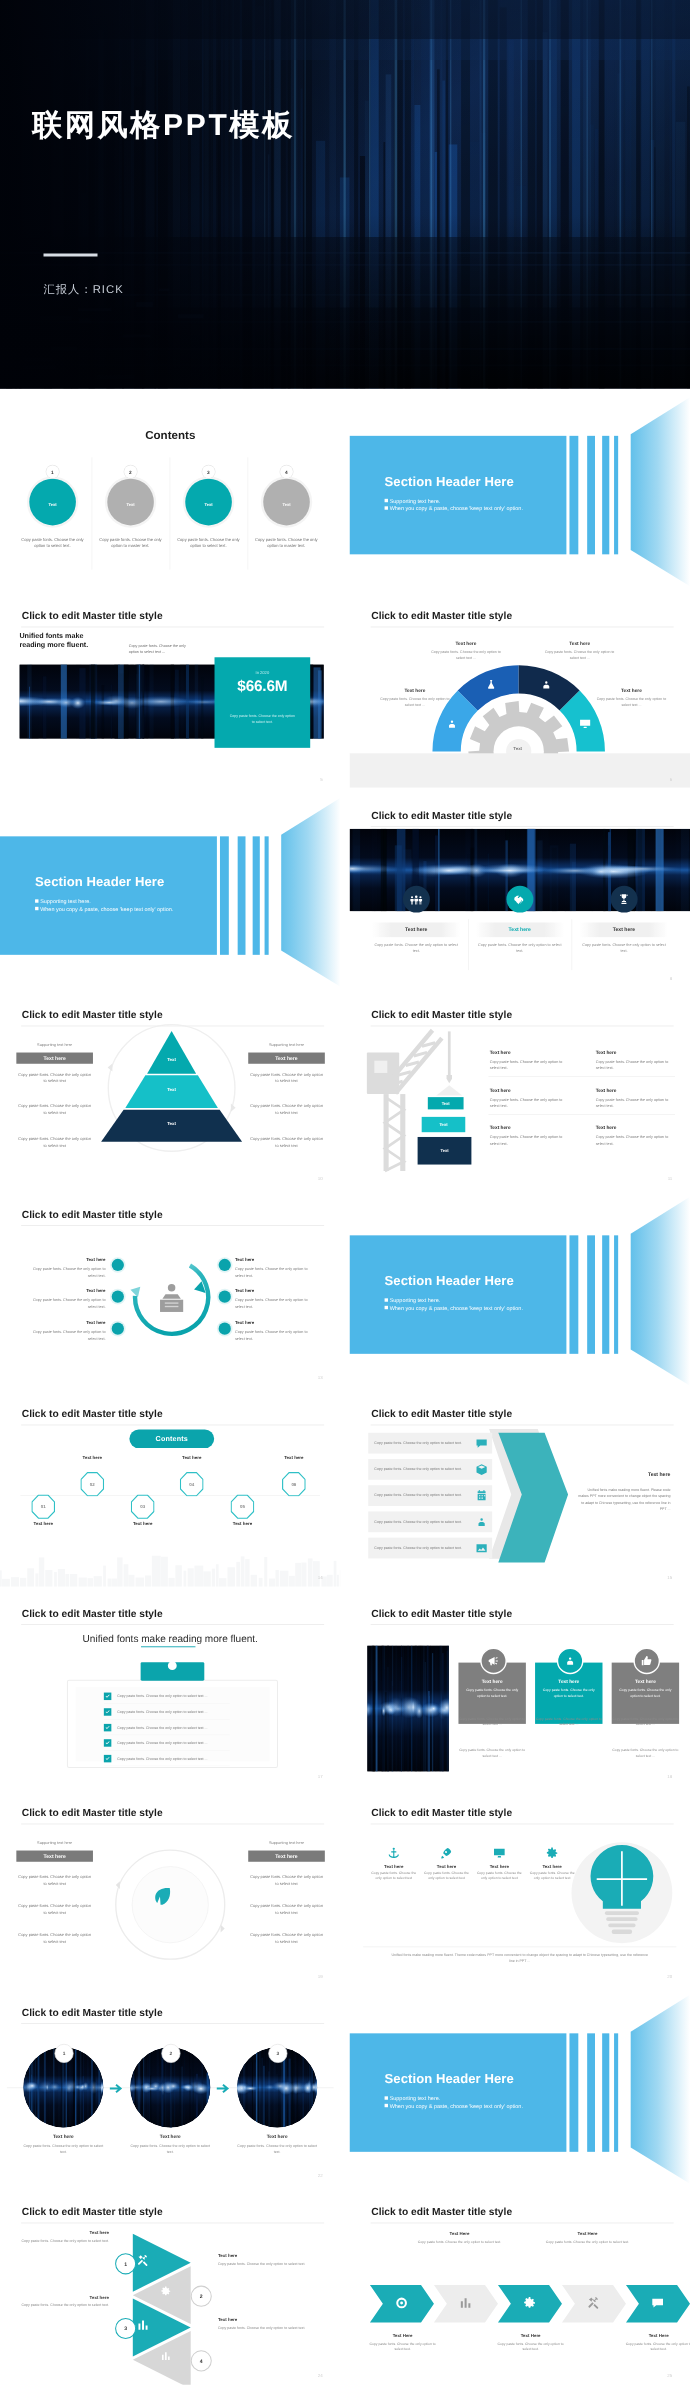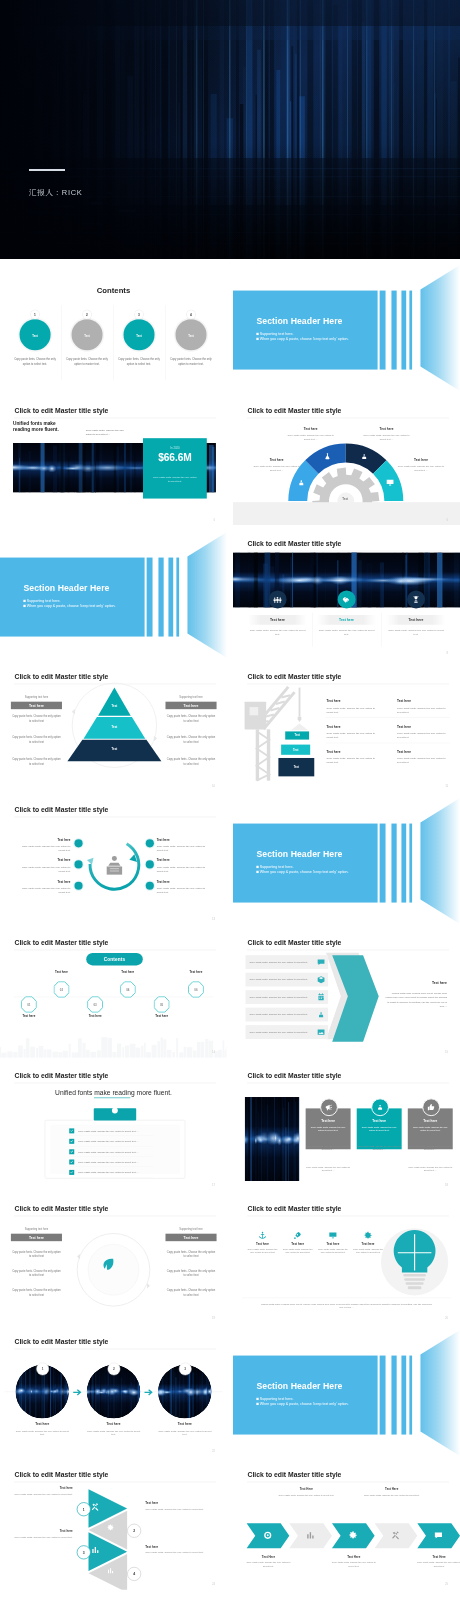--- a/index.html
+++ b/index.html
@@ -355,20 +355,21 @@
 <rect x="16.1" y="238.6" width="18.47" height="2.7" fill="#16345f" opacity="0.23"></rect>
 <rect x="52.1" y="205.5" width="22.20" height="1.9" fill="#16345f" opacity="0.34"></rect>
 <rect x="118.7" y="209.5" width="16.97" height="2.7" fill="#16345f" opacity="0.40"></rect>
 <rect x="52.5" y="212.2" width="7.94" height="3.0" fill="#16345f" opacity="0.20"></rect>
 </g>
     <rect x="0" y="0" width="460" height="259" fill="url(#cvglow)" opacity="0.35"></rect>
     <rect x="0" y="0" width="460" height="259" fill="url(#cvvig)"></rect>
     <rect x="0" y="0" width="460" height="259" fill="url(#cvleft)"></rect>
   </svg>
   <div class="cover-title">
+    <div class="t2">联网风格PPT模板</div>
   </div>
   <div class="cover-rule"></div>
   <div class="cover-by">汇报人：RICK</div>
 </div>
 <div class="slide" style="left:0px;top:264.4px">
  <div class="inner">
   <div class="s-heading">Contents</div>
   <div class="cts-item" style="left:40px">
     <div class="cts-ring cts-teal">
             <span class="cts-word">Text</span>

